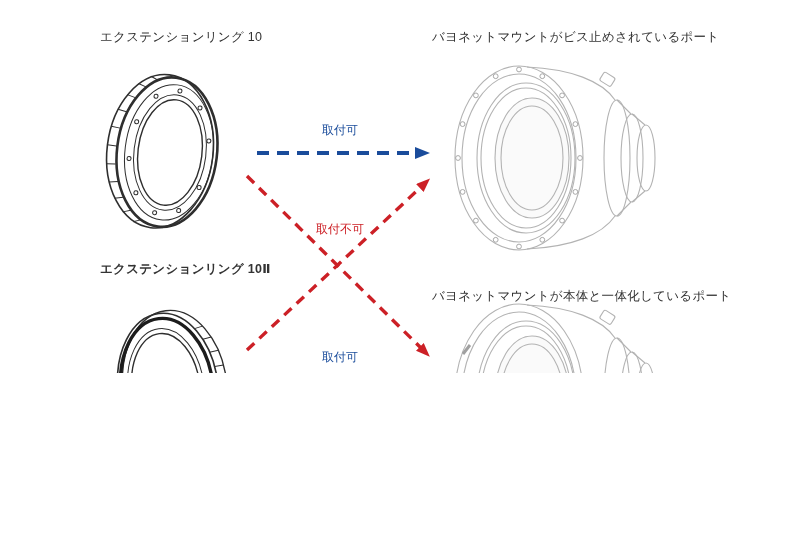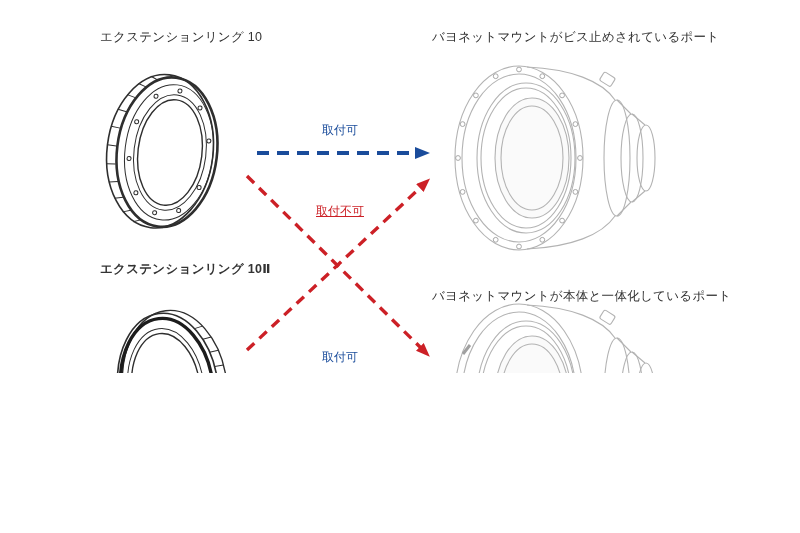--- a/index.html
+++ b/index.html
@@ -35,21 +35,21 @@
 <body>
 
 <div class="stage">
 
   <div class="label item-label" style="left:100px; top:30px;">エクステンションリング 10</div>
   <div class="label item-label" style="left:432px; top:30px;">バヨネットマウントがビス止めされているポート</div>
   <div class="label item-label" style="left:100px; top:262px;font-weight:bold;">エクステンションリング 10Ⅱ</div>
   <div class="label item-label" style="left:432px; top:289px;">バヨネットマウントが本体と一体化しているポート</div>
 
   <div class="label arrow-label ok-label" style="left:250px; top:123px;">取付可</div>
-  <div class="label arrow-label ng-label" style="left:250px; top:204px;text-decoration:underline;">取付不可</div>
+  <div class="label arrow-label ng-label" style="left:250px; top:222px;">取付不可</div>
   <div class="label arrow-label ok-label" style="left:250px; top:350px;">取付可</div>
 
   <svg class="diagram" viewBox="0 0 800 533">
     <defs>
       <marker id="mBlue" markerUnits="userSpaceOnUse" markerWidth="18" markerHeight="14" refX="3" refY="6" orient="auto">
         <path d="M0,0 L15,6 L0,12 Z" fill="#1a4c9b"></path>
       </marker>
       <marker id="mRed" markerUnits="userSpaceOnUse" markerWidth="16" markerHeight="13" refX="3" refY="5.5" orient="auto">
         <path d="M0,0 L14,5.5 L0,11 Z" fill="#cc2026"></path>
       </marker>

